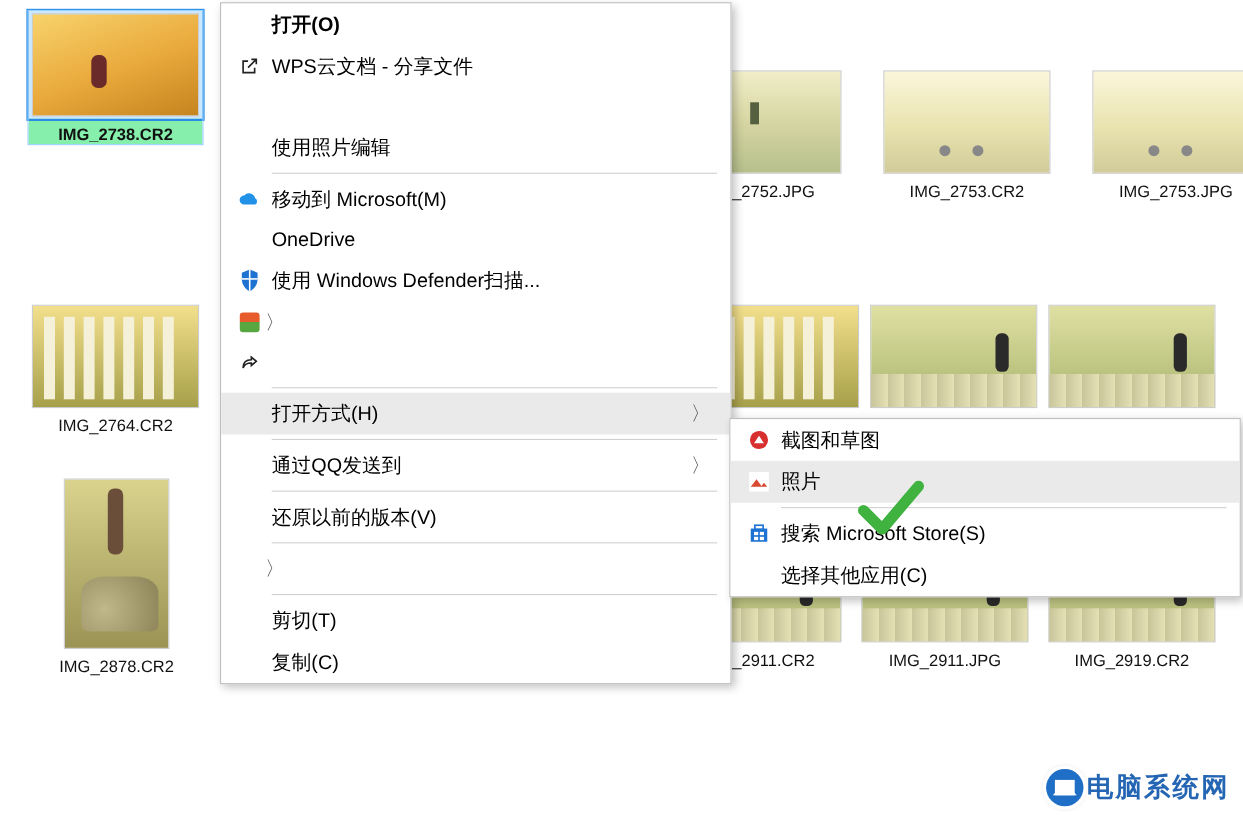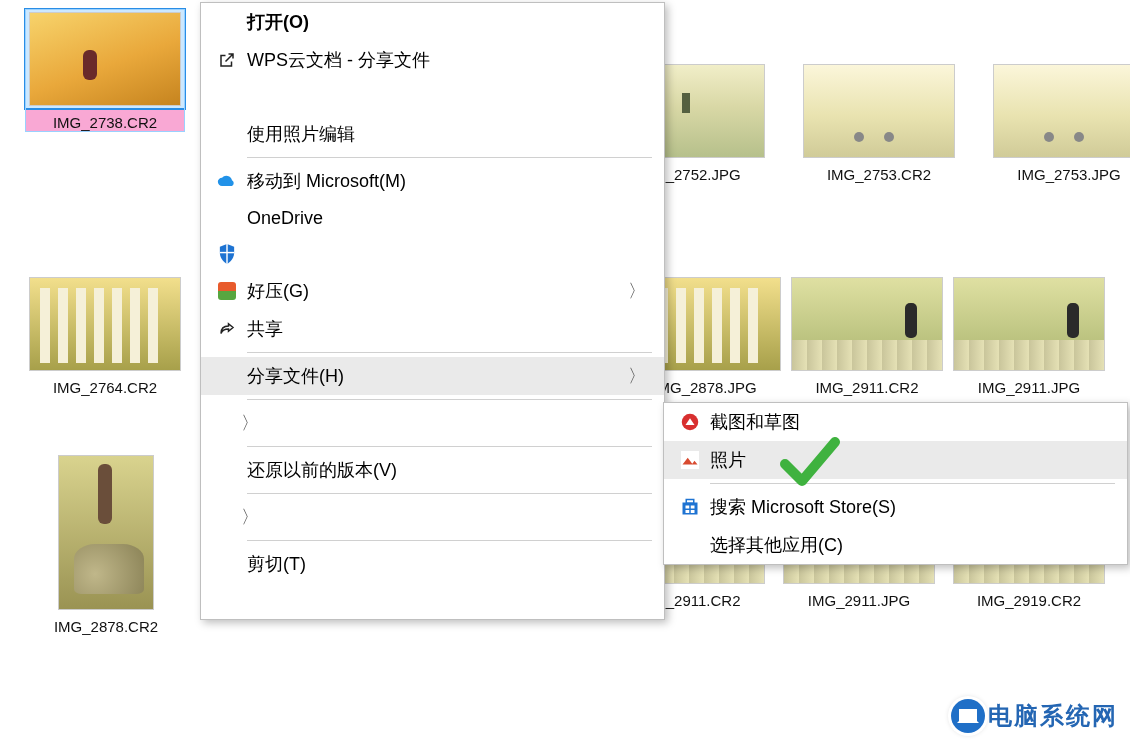--- a/index.html
+++ b/index.html
@@ -1,19 +1,19 @@
 <!DOCTYPE html>
 <html><head>
 <meta charset="utf-8">
 <style>
 * { margin: 0; padding: 0; box-sizing: border-box; font-family: "Microsoft YaHei", "Segoe UI", sans-serif; }
 body { background: #fff; width: 1130px; height: 741px; overflow: hidden; position: relative; }
 .file-item { width: 158px; display: flex; flex-direction: column; align-items: center; gap: 6px; cursor: default; }
 .file-item.selected .thumb { outline: 2px solid #298de5; background: #cce8ff; }
-.file-item.selected { background: #f9a8d4; outline: 1px solid #99d1ff; }
+.file-item.selected { background: #86efac; outline: 1px solid #99d1ff; font-weight: bold; }
 .thumb { width: 158px; height: 98px; display: flex; align-items: center; justify-content: center; }
 .thumb-inner { width: 152px; height: 94px; border: 1px solid #ccc; }
 .thumb-tall { width: 100px; height: 160px; display: flex; align-items: center; justify-content: center; }
 .thumb-tall .thumb-inner { width: 96px; height: 155px; }
 .fname { font-size: 15px; color: #111; white-space: nowrap; }
 
 
 .img-autumn-person { background: linear-gradient(160deg,#f7d36b 0%,#e9a83b 55%,#c6841f 100%); position: relative; }
 .img-autumn-person::after { content:""; position:absolute; left:35%; top:40%; width:14px; height:30px; background:#6a2a2a; border-radius:6px; }
 .img-lake { background: linear-gradient(#f1eec8 0%,#d9d8a6 45%,#b6c08b 100%); position:relative; }
@@ -25,21 +25,21 @@
 .img-water-person { background: linear-gradient(#dfe0a2 0%, #aab56f 100%); position:relative; }
 .img-water-person::after { content:""; position:absolute; right:25px; top:25px; width:12px; height:35px; background:#2a2a2a; border-radius:5px; }
 .img-water-person::before { content:""; position:absolute; left:0; bottom:0; width:100%; height:30px; background:repeating-linear-gradient(90deg,#c9c59b,#e5e1b5 15px); }
 .img-rocks { background: linear-gradient(#d9d38e 0%, #9a9353 100%); position:relative; }
 .img-rocks::before { content:""; position:absolute; left:15px; bottom:15px; width:70px; height:50px; background:radial-gradient(circle at 30% 60%,#c0b78a,#8a8256); border-radius:30% 30% 10% 10%; }
 .img-rocks::after { content:""; position:absolute; left:42%; top:8px; width:14px; height:60px; background:#6a4e3a; border-radius:6px; }
 
 
 .ctx { position:absolute; background:#fff; border:1px solid #bfbfbf; box-shadow: 3px 3px 8px rgba(0,0,0,.25); z-index:50; }
 .menu1 { left:200px; top:2px; width:465px; }
-.menu2 { left:663px; top:402px; width:465px; }
+.menu2 { left:663px; top:380px; width:465px; }
 .ctx-item { display:flex; align-items:center; padding:7px 18px 7px 12px; font-size:18px; color:#000; cursor:default; position:relative; }
 .ctx-item.highlight { background:#eaeaea; }
 .ctx-icon { width:28px; height:22px; display:flex; align-items:center; justify-content:center; flex-shrink:0; }
 .ctx-label { margin-left:6px; flex:1; }
 .ctx-bold .ctx-label { font-weight:700; }
 .ctx-sep { height:1px; background:#d0d0d0; margin: 4px 12px 4px 46px; }
 .chev { font-size:18px; color:#555; }
 
 
 .checkmark { position:absolute; left:780px; top:436px; z-index:60; }
@@ -113,21 +113,21 @@
     <div class="fname">IMG_2911.CR2</div>
   </div>
   <div class="file-item" style="width:130px">
     <div class="thumb">
         <div class="thumb-inner img-water-person"></div>
       </div>
     <div class="fname">IMG_2911.JPG</div>
   </div>
 </div>
 
-<div style="position:absolute; left:46px; top:452px;">
+<div style="position:absolute; left:46px; top:432px;">
   <div class="file-item" style="width:120px">
     <div class="thumb-tall">
         <div class="thumb-inner img-rocks"></div>
       </div>
     <div class="fname">IMG_2878.CR2</div>
   </div>
 </div>
 
 <div style="position:absolute; left:620px; top:488px; display:flex; gap:32px;">
   <div class="file-item" style="width:138px">
@@ -184,64 +184,65 @@
     <span class="ctx-label">OneDrive</span>
   </div>
   <div class="ctx-item">
     <span class="ctx-icon">
         <svg width="18" height="20" viewBox="0 0 24 28" class="i-shield">
           <path d="M12 0l10 4v8c0 8-5 13-10 16C7 25 2 20 2 12V4z"></path>
           <rect x="11" y="0" width="2" height="28" fill="#fff"></rect>
           <rect x="2" y="11" width="20" height="2" fill="#fff"></rect>
         </svg>
       </span>
+    <span class="ctx-label">使用 Windows Defender扫描...</span>
   </div>
   <div class="ctx-item">
     <span class="ctx-icon">
         <div class="i-hy"></div>
       </span>
-    <span class="ctx-label">好压(G)</span>
     <span class="chev">〉</span>
   </div>
   <div class="ctx-item">
     <span class="ctx-icon">
         <svg width="18" height="18" viewBox="0 0 24 24" class="i-share">
           <path d="M14 5l6 5-6 5v-3c-6 0-9 3-10 6 0-7 4-10 10-10z"></path>
         </svg>
       </span>
-    <span class="ctx-label">共享</span>
   </div>
   <div class="ctx-sep"></div>
   <div class="ctx-item highlight">
     <span class="ctx-icon"></span>
-    <span class="ctx-label">分享文件(H)</span>
-    <span class="chev">〉</span>
-  </div>
-  <div class="ctx-sep"></div>
-  <div class="ctx-item">
-    <span class="ctx-icon"></span>
+    <span class="ctx-label">打开方式(H)</span>
+    <span class="chev">〉</span>
+  </div>
+  <div class="ctx-sep"></div>
+  <div class="ctx-item">
+    <span class="ctx-icon"></span>
+    <span class="ctx-label">通过QQ发送到</span>
     <span class="chev">〉</span>
   </div>
   <div class="ctx-sep"></div>
   <div class="ctx-item">
     <span class="ctx-icon"></span>
     <span class="ctx-label">还原以前的版本(V)</span>
   </div>
   <div class="ctx-sep"></div>
   <div class="ctx-item">
     <span class="ctx-icon"></span>
     <span class="chev">〉</span>
   </div>
   <div class="ctx-sep"></div>
   <div class="ctx-item">
     <span class="ctx-icon"></span>
     <span class="ctx-label">剪切(T)</span>
   </div>
   <div class="ctx-item">
     <span class="ctx-icon"></span>
+    <span class="ctx-label">复制(C)</span>
   </div>
 </div>
 
 <div class="ctx menu2">
   <div class="ctx-item">
     <span class="ctx-icon">
         <svg width="18" height="18" viewBox="0 0 24 24">
           <circle cx="12" cy="12" r="11" fill="#d82f2f"></circle>
           <path d="M6 16l6-9 6 9z" fill="#fff"></path>
         </svg>

